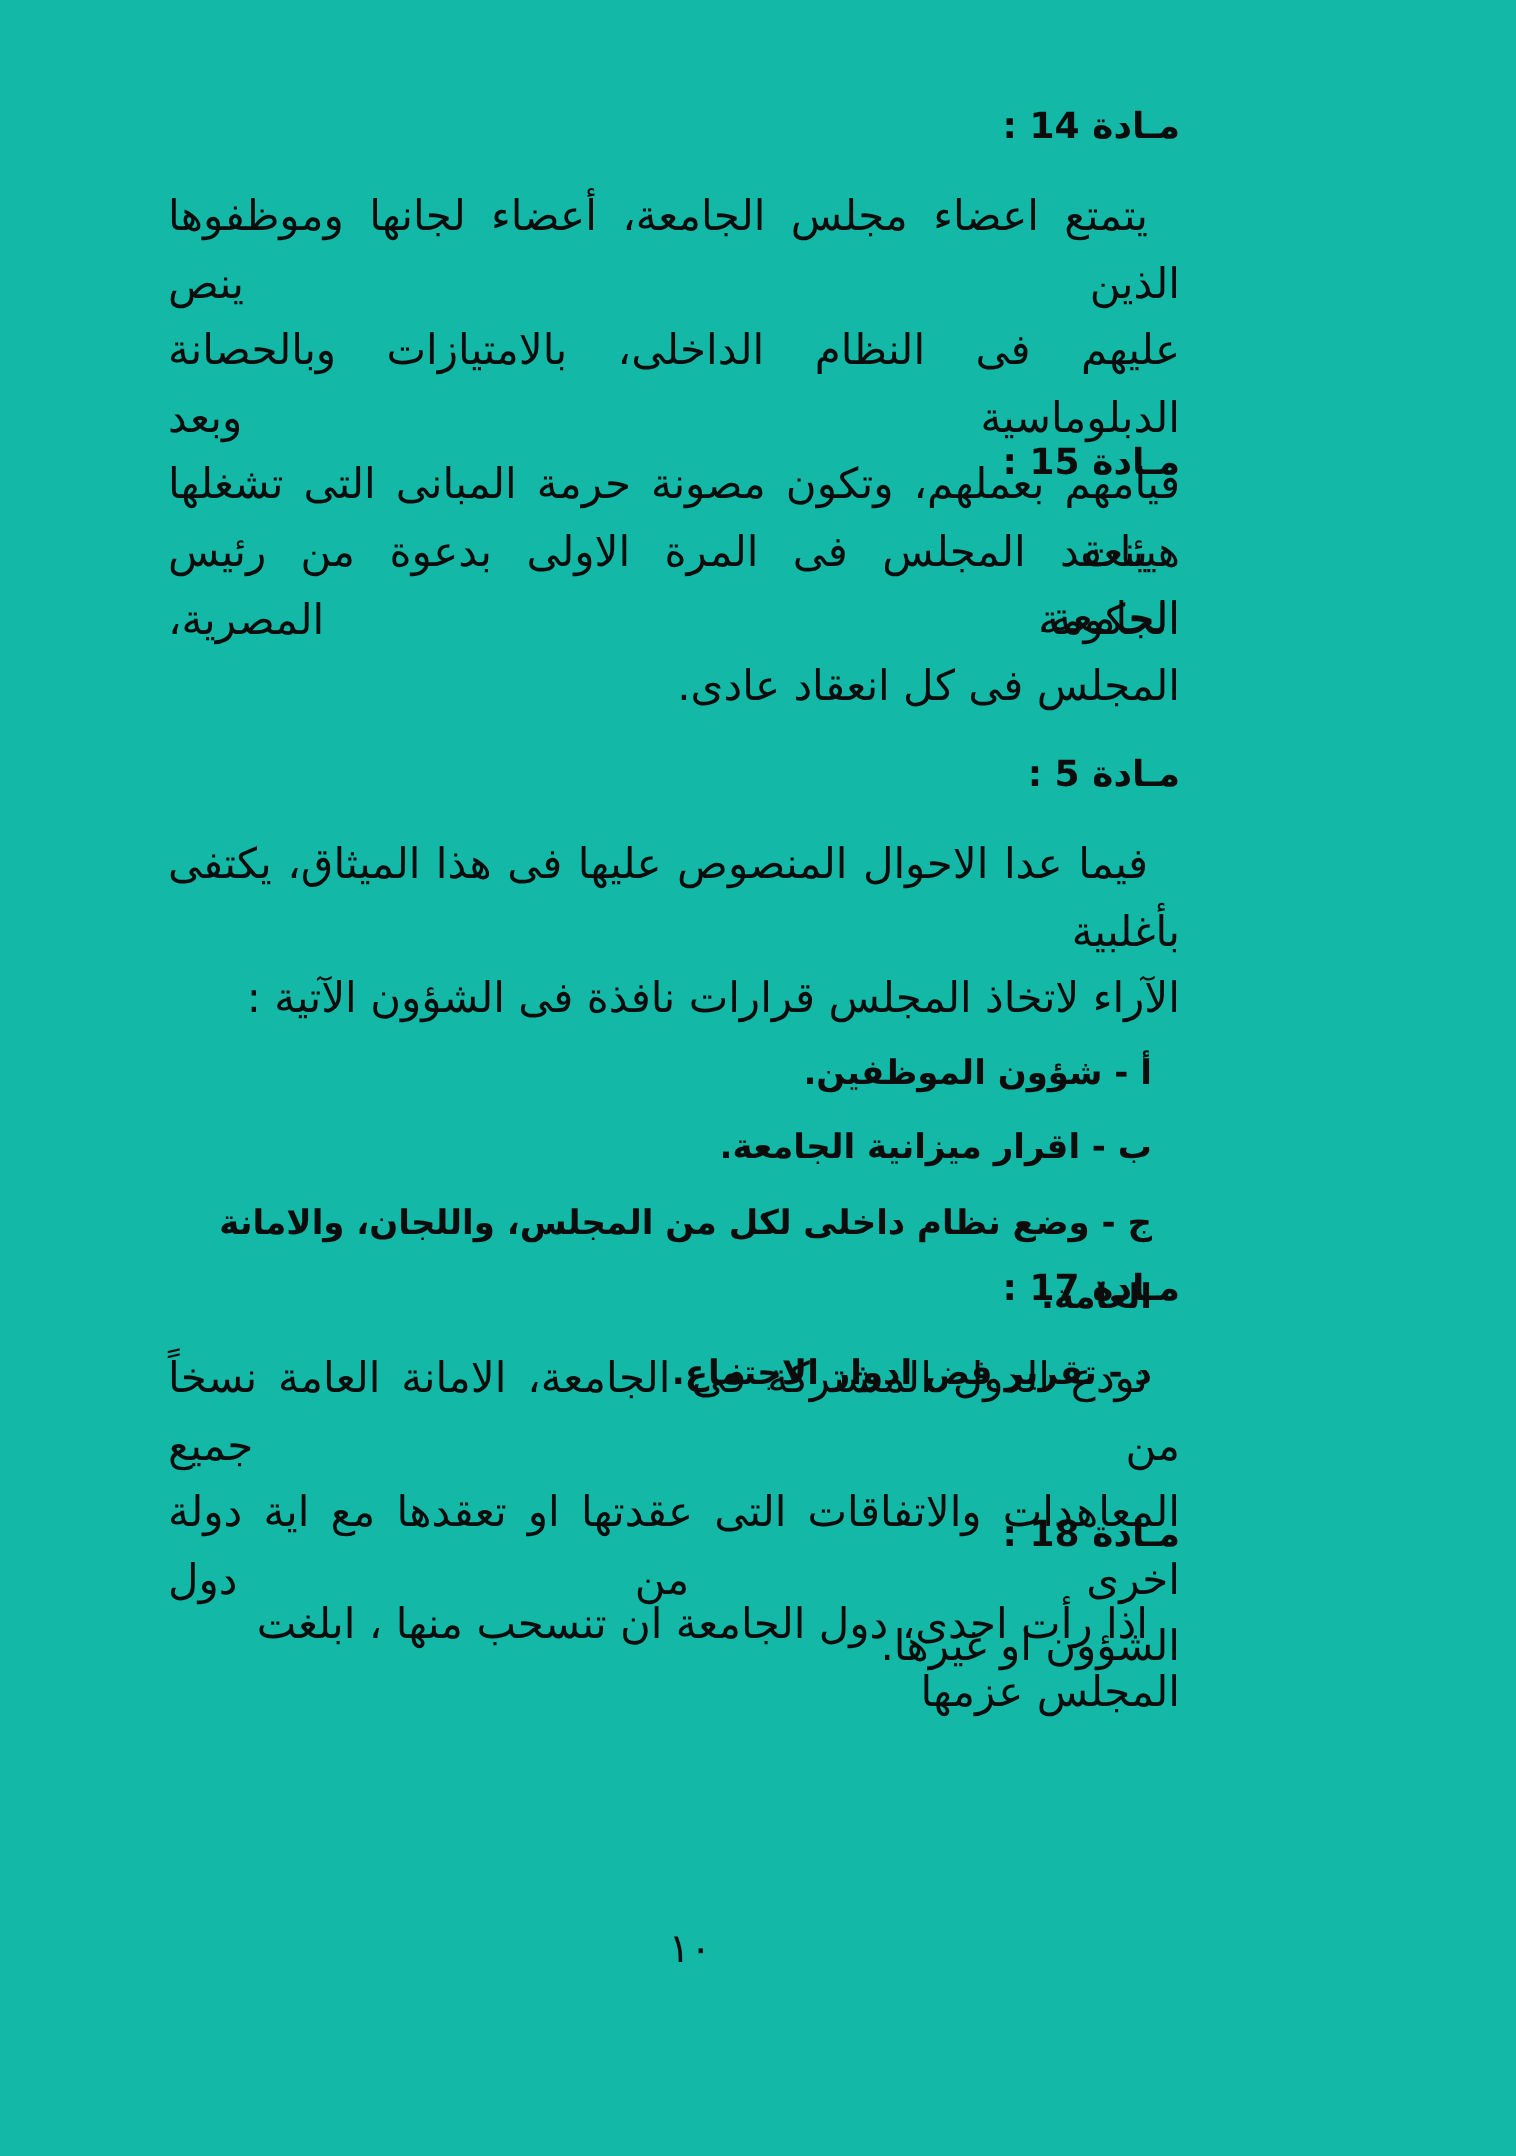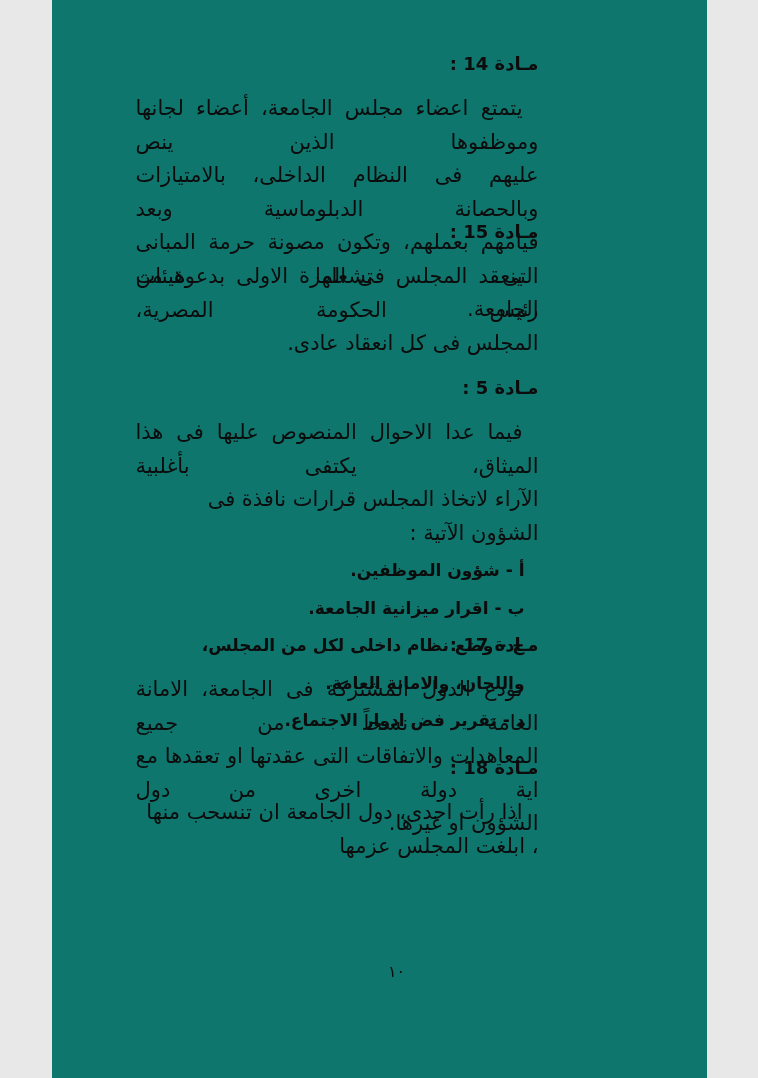--- a/index.html
+++ b/index.html
@@ -1,21 +1,21 @@
 <!DOCTYPE html>
 <html lang="ar"><head>
 <meta charset="utf-8">
 <style>
   html, body { margin: 0; padding: 0; background: #e8e8e8; }
   .page {
     position: relative;
-    width: 655px;
+    width: 758px;
     height: 1078px;
     margin: 0 auto;
-    background: #0f766e;
+    background: #14b8a6;
     direction: rtl;
     font-family: "DejaVu Sans", sans-serif;
     color: #0c0c0c;
     overflow: hidden;
   }
   .article {
     position: absolute;
     left: 84px;
     right: 168px;
   }
@@ -43,21 +43,21 @@
     text-align: right;
     padding-right: 14px;
     font-weight: bold;
   }
   .page-number {
     position: absolute;
     top: 962px;
     left: 305px;
     width: 80px;
     text-align: center;
-    font-size: 16px;
+    font-size: 20px;
     color: #0c0c0c;
   }
   
   #art-14 { top: 52px; }
   #art-15 { top: 220px; }
   #art-16 { top: 376px; }
   #art-17 { top: 633px; }
   #art-18 { top: 756px; }
 </style>
 </head>

